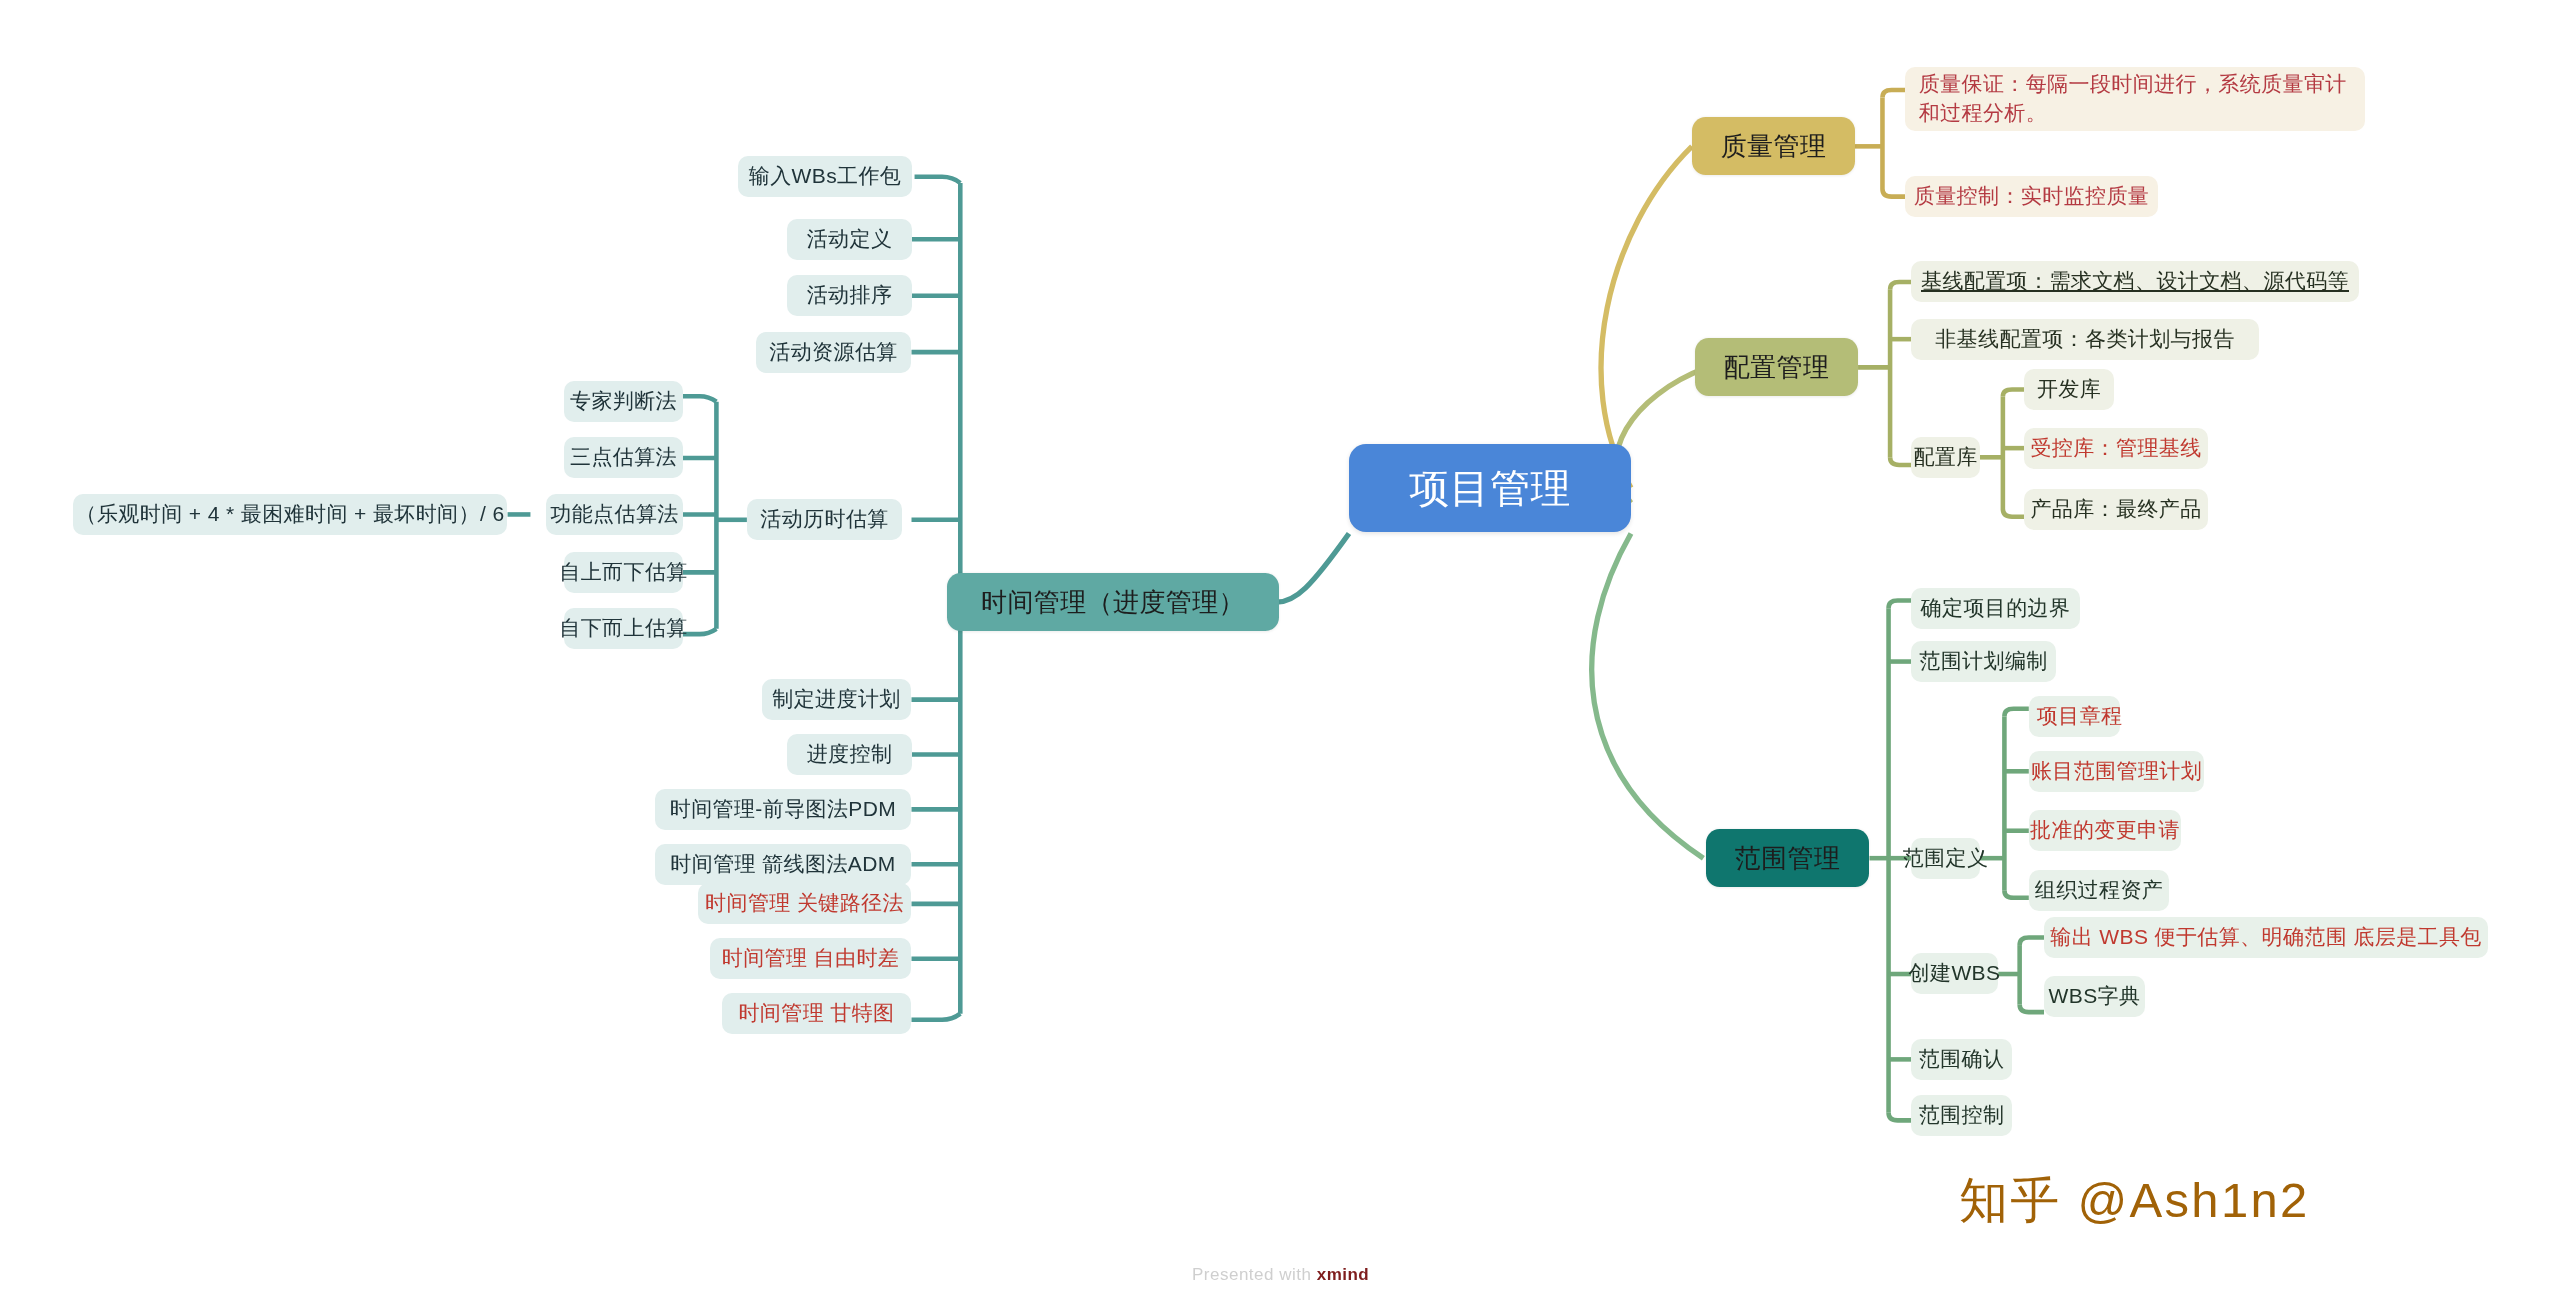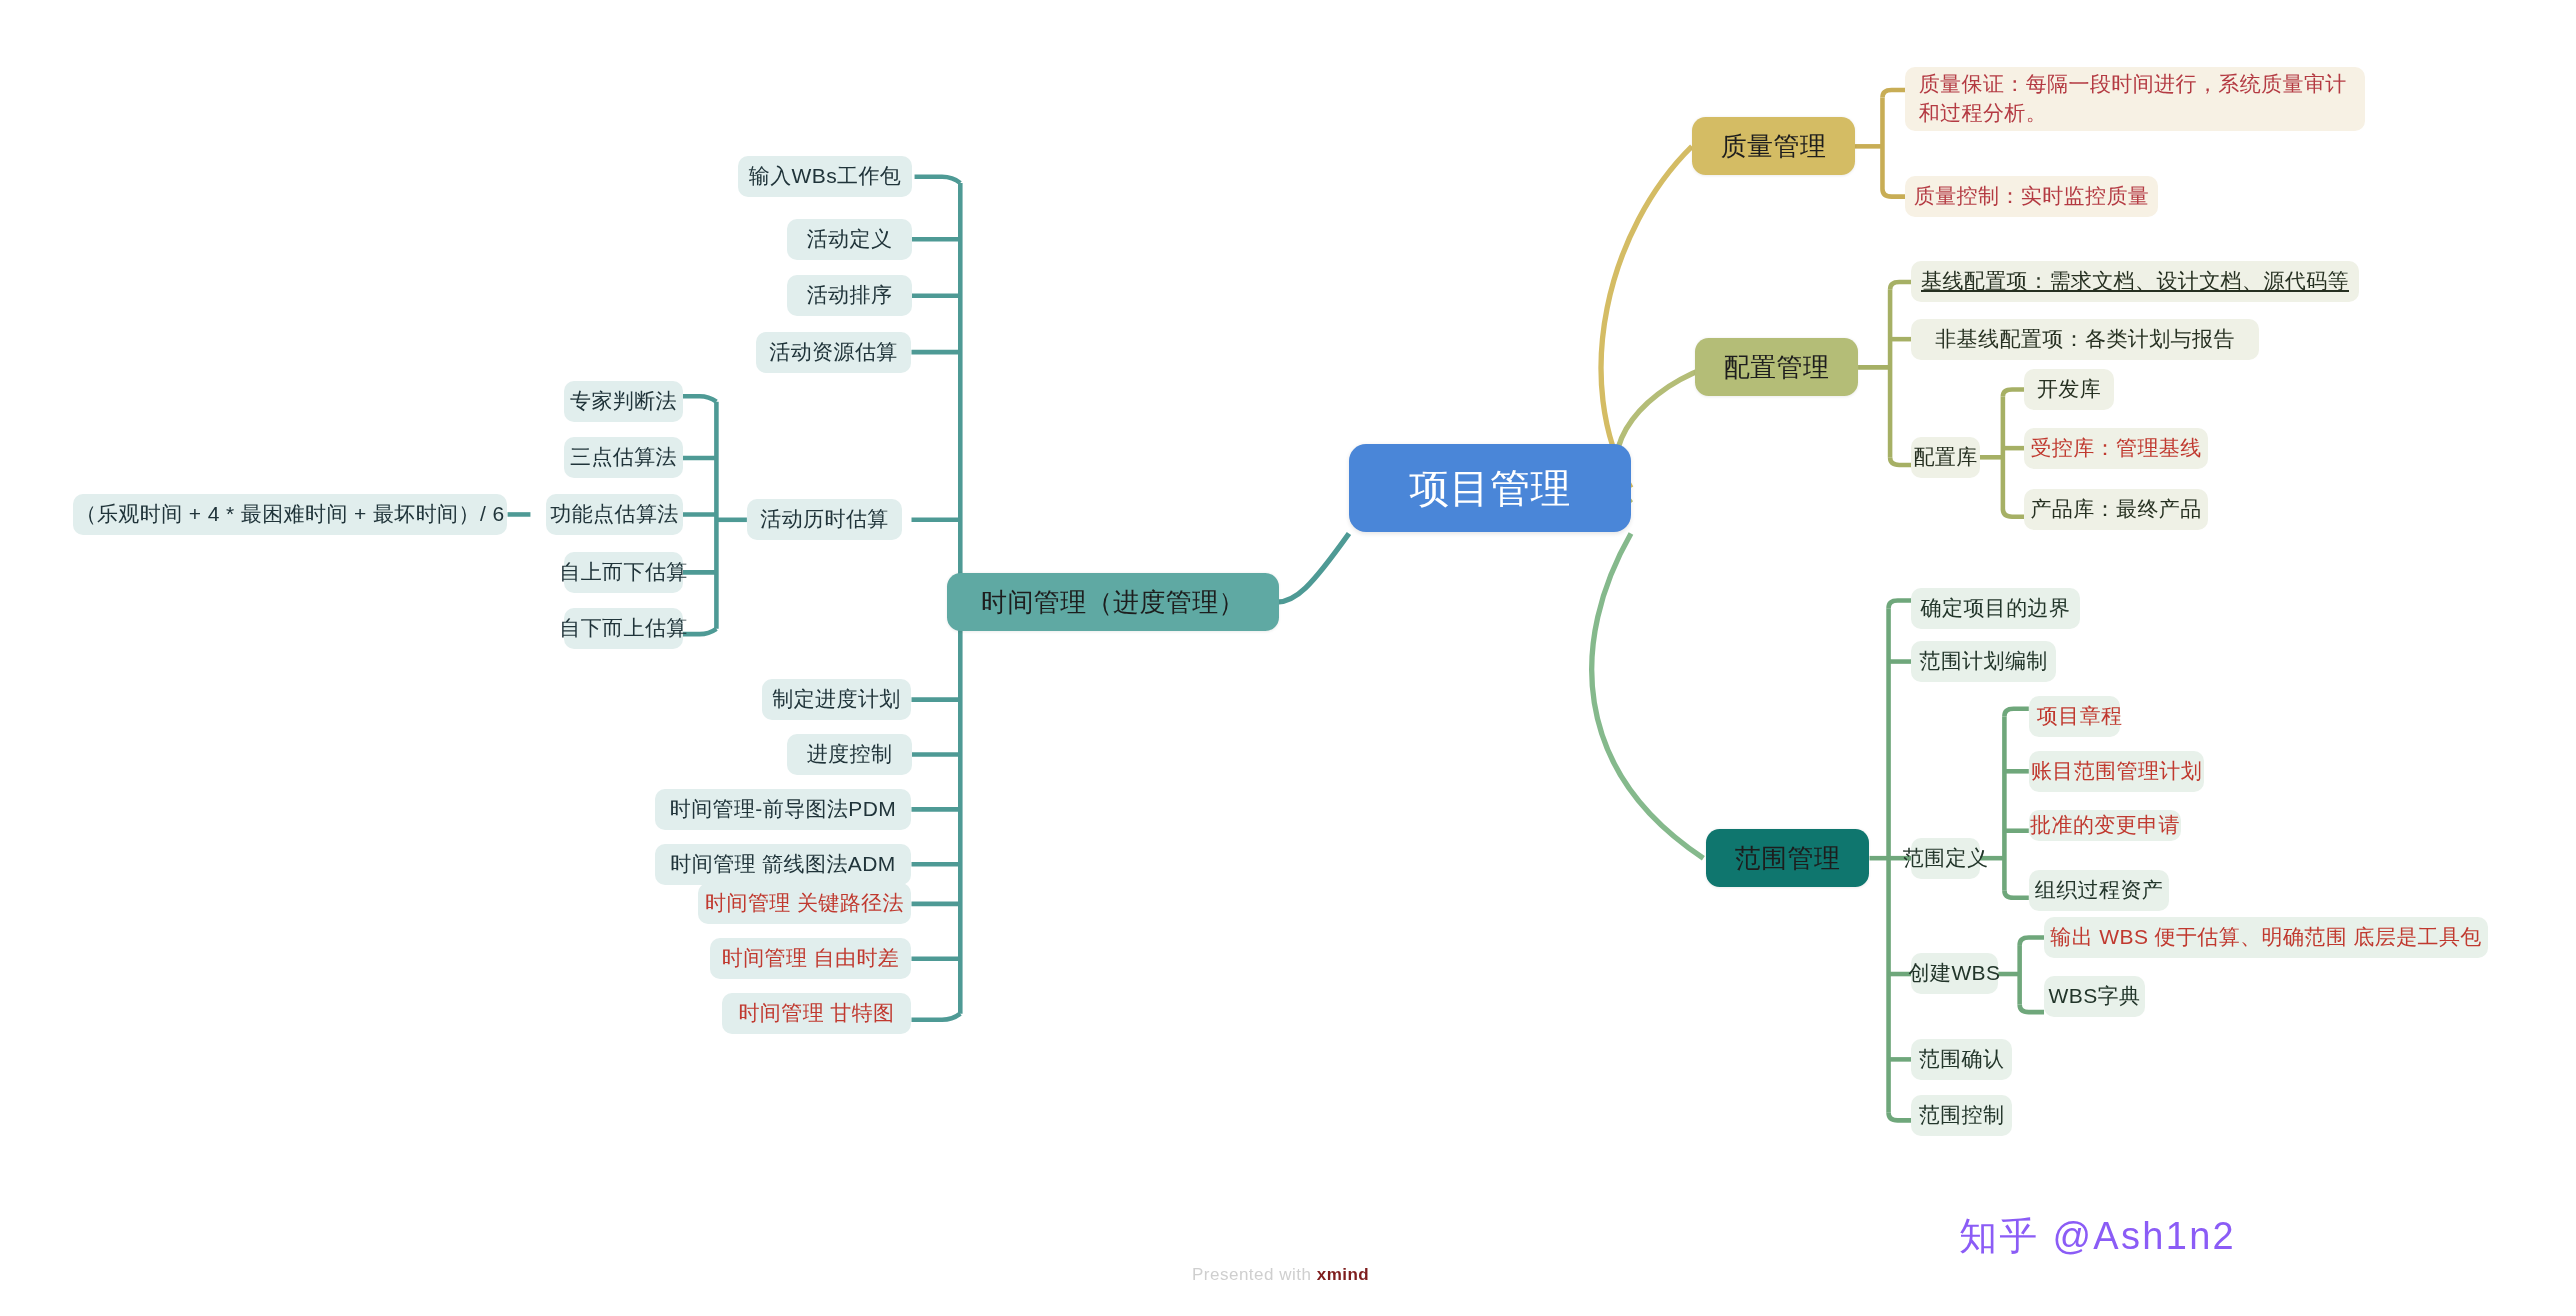--- a/index.html
+++ b/index.html
@@ -67,25 +67,24 @@
   
   .footer-mark {
     position: absolute;
     font-size: 17px;
     color: #cfcfcf;
     letter-spacing: 0.5px;
   }
   .footer-mark b { color: #7f1d1d; font-weight: 700; }
   .watermark {
     position: absolute;
-    font-size: 38px;
-    color: #8b5cf6;
+    font-size: 49px;
+    color: #a16207;
     letter-spacing: 2.3px;
     user-select: none;
-    margin-top: 43px;
   }
 </style>
 </head>
 <body>
 
 <div id="stage">
 
   <svg id="wires" viewBox="0 0 3380 1728">
 
     <path d="M2140,640 C2060,500 2110,300 2220,192" fill="none" stroke="#d4bc64" stroke-width="7"></path>
@@ -196,21 +195,21 @@
   <div class="node leaf olive" style="left:2024px;top:369px;width:90px;height:41px;">开发库</div>
   <div class="node leaf olive red" style="left:2024px;top:428px;width:184px;height:41px;">受控库：管理基线</div>
   <div class="node leaf olive" style="left:2024px;top:489px;width:184px;height:41px;">产品库：最终产品</div>
 
   <div class="node b1 green" style="left:1706px;top:829px;width:163px;height:58px;">范围管理</div>
   <div class="node leaf green" style="left:1911px;top:588px;width:169px;height:41px;">确定项目的边界</div>
   <div class="node leaf green" style="left:1911px;top:641px;width:145px;height:41px;">范围计划编制</div>
   <div class="node leaf green" style="left:1911px;top:838px;width:69px;height:41px;">范围定义</div>
   <div class="node leaf green red" style="left:2029px;top:696px;width:91px;height:41px;padding-left:24px;">项目章程</div>
   <div class="node leaf green red" style="left:2029px;top:751px;width:175px;height:41px;">账目范围管理计划</div>
-  <div class="node leaf green red" style="left:2029px;top:810px;width:152px;height:31px;">批准的变更申请</div>
+  <div class="node leaf green red" style="left:2029px;top:810px;width:152px;height:41px;">批准的变更申请</div>
   <div class="node leaf green" style="left:2029px;top:870px;width:140px;height:41px;">组织过程资产</div>
   <div class="node leaf green" style="left:1911px;top:953px;width:87px;height:41px;">创建WBS</div>
   <div class="node leaf green red" style="left:2044px;top:917px;width:444px;height:41px;">输出 WBS 便于估算、明确范围 底层是工具包</div>
   <div class="node leaf green" style="left:2044px;top:976px;width:101px;height:41px;">WBS字典</div>
   <div class="node leaf green" style="left:1911px;top:1039px;width:101px;height:41px;">范围确认</div>
   <div class="node leaf green" style="left:1911px;top:1095px;width:101px;height:41px;">范围控制</div>
 
   <div class="footer-mark" style="left:1192px;top:1265px;">
     <span>Presented with </span><b>xmind</b>
   </div>

